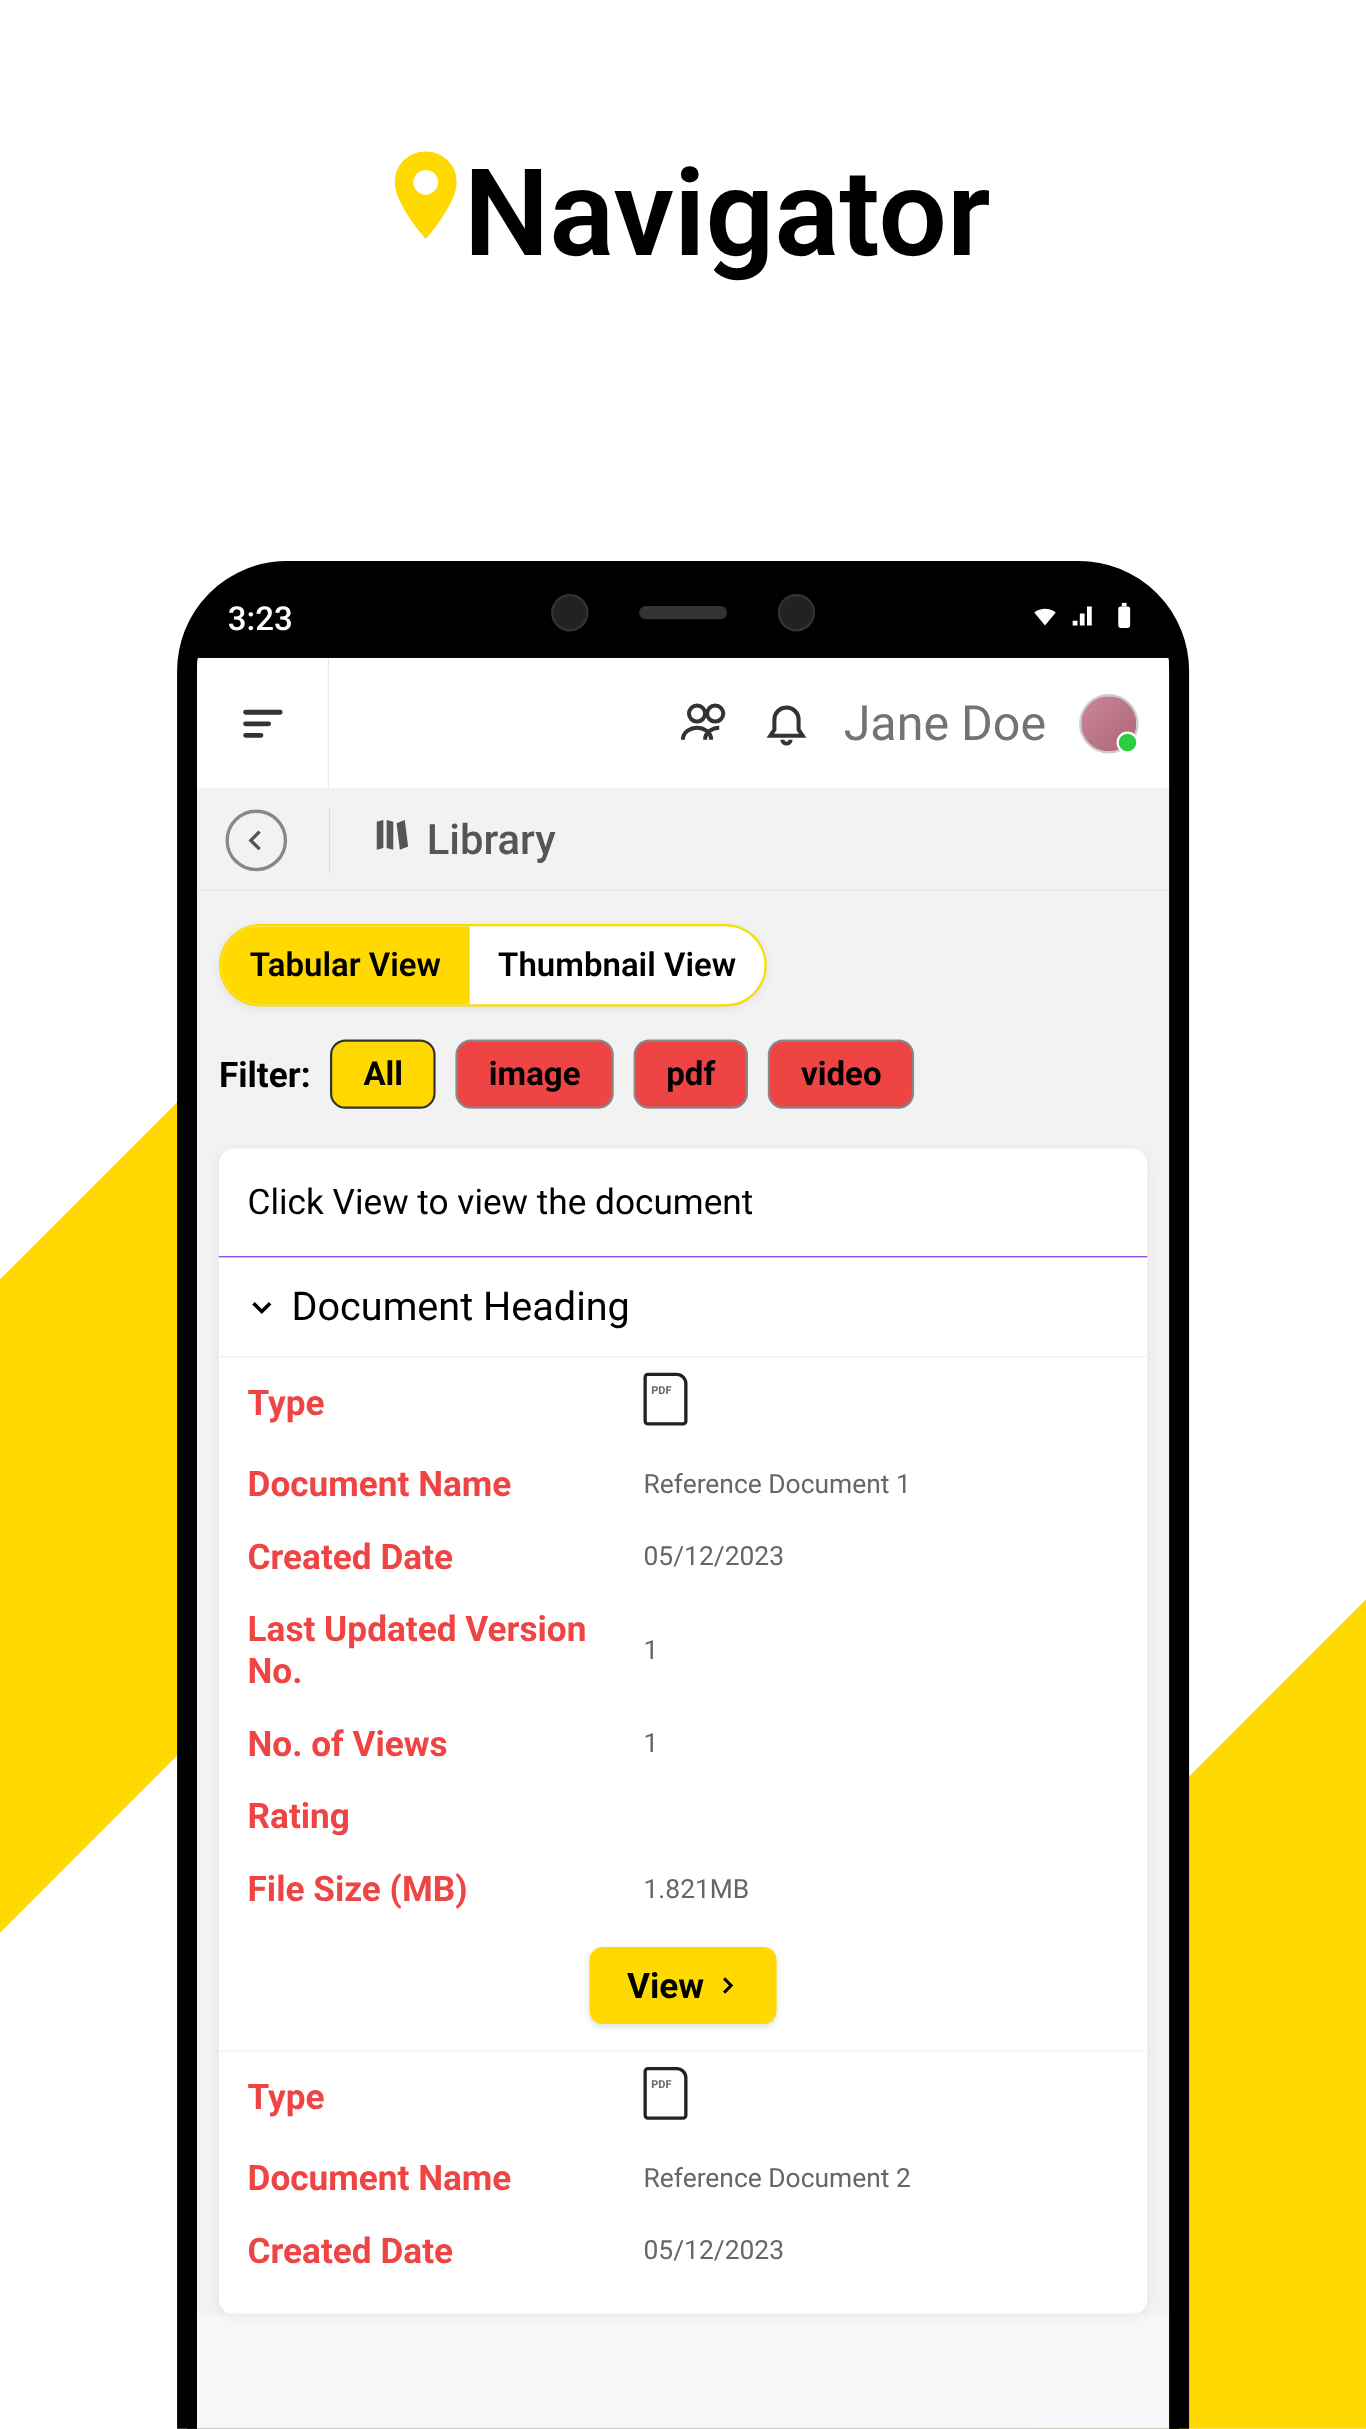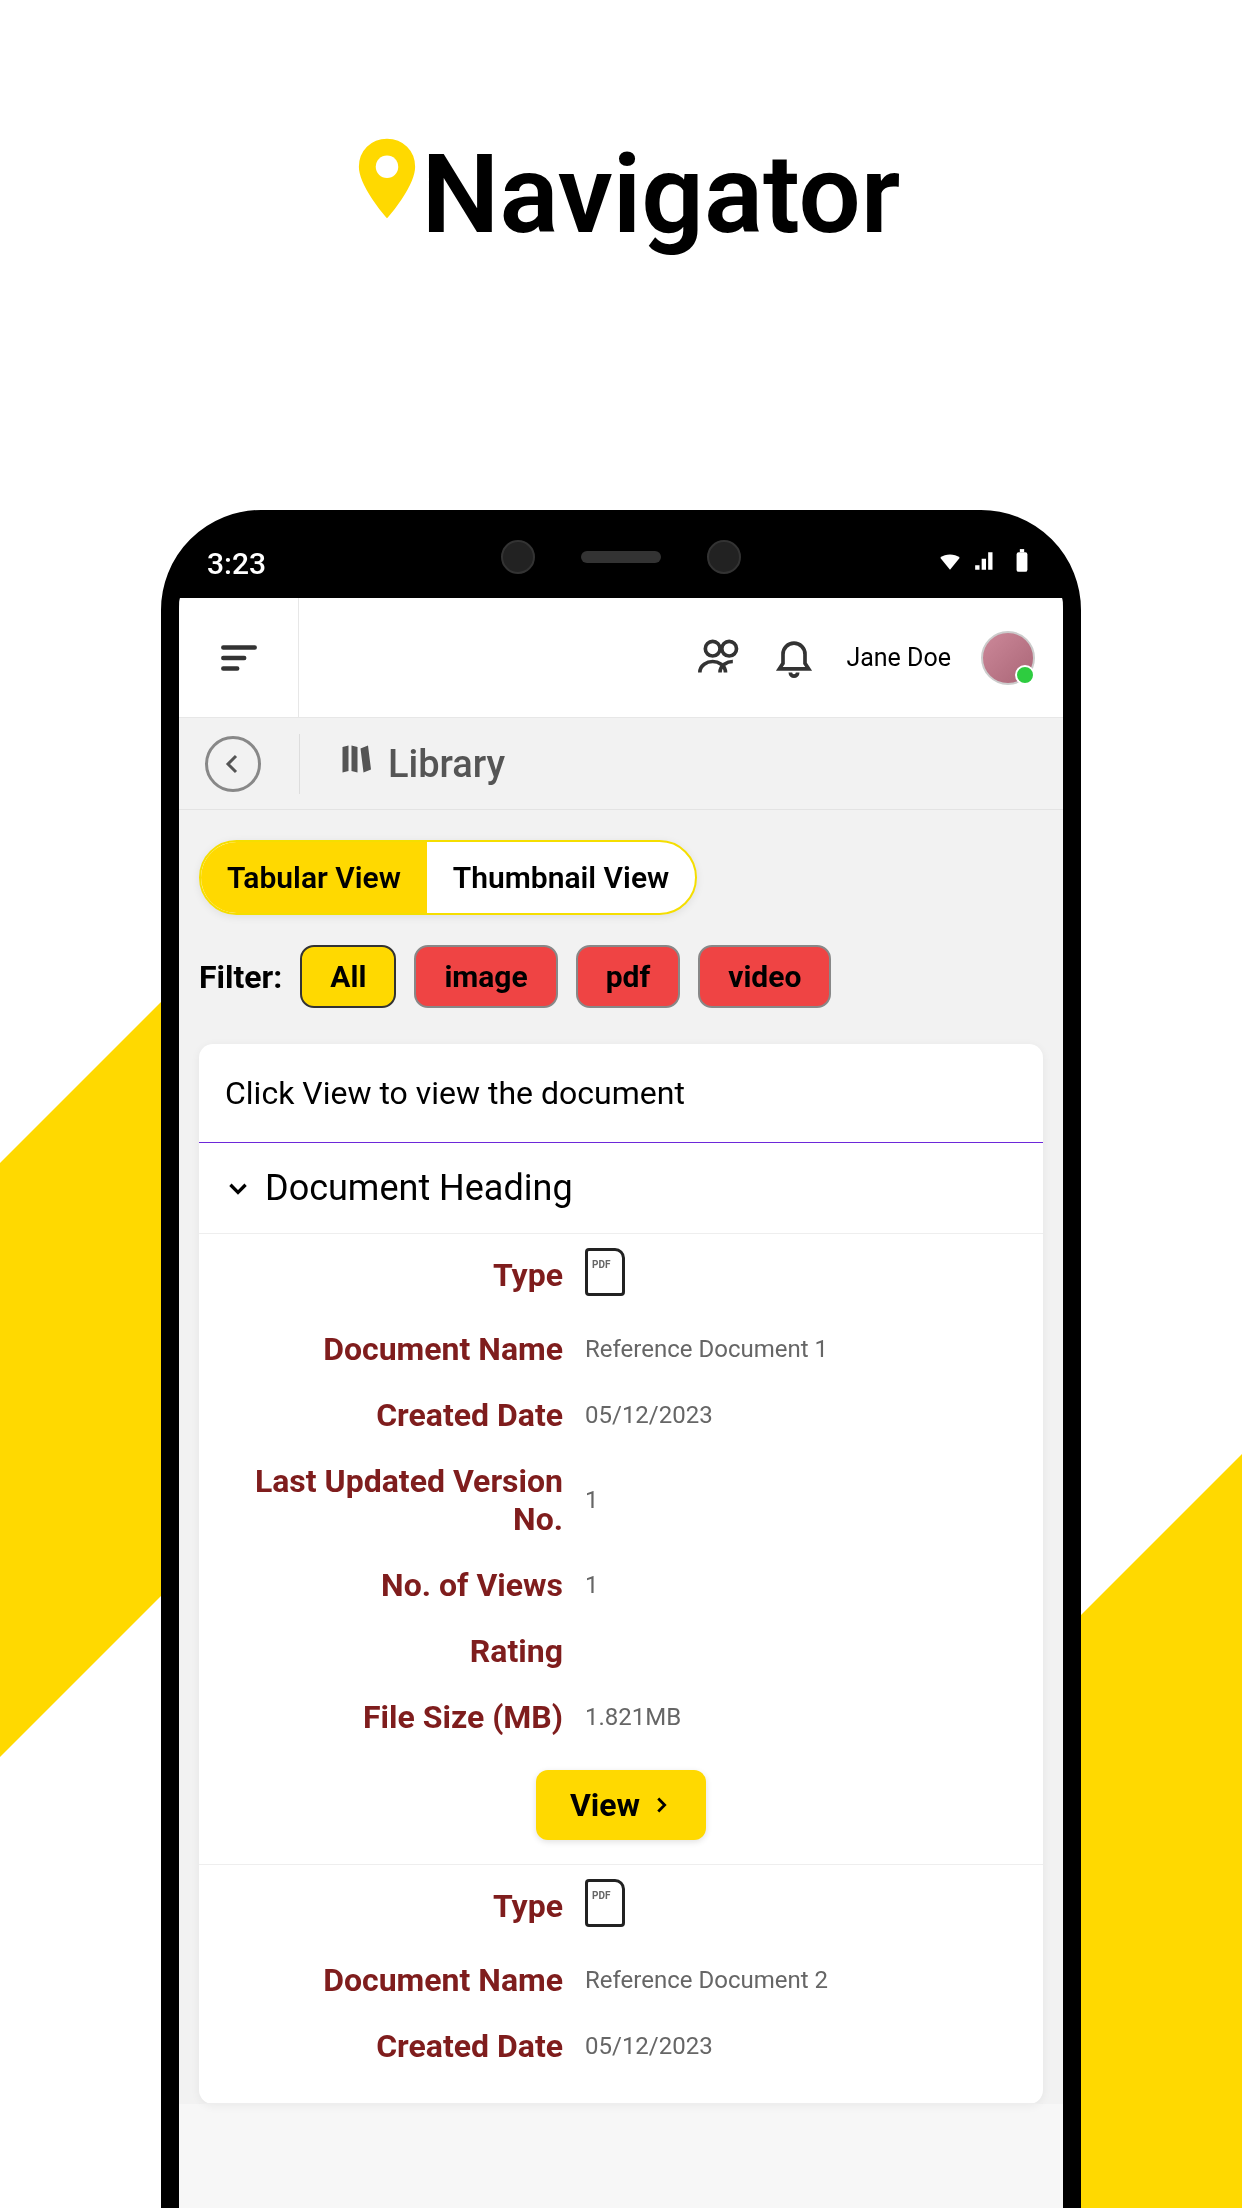--- a/index.html
+++ b/index.html
@@ -27,21 +27,21 @@
 
 
 .screen { background: #f7f7f7; height: calc(100% - 70px); border-radius: 0; overflow: hidden; }
 
 
 .header { background: #fff; height: 120px; display: flex; align-items: center; border-bottom: 1px solid #e7e7e7; }
 .menu-box { width: 120px; height: 100%; border-right: 1px solid #e7e7e7; display: flex; align-items: center; justify-content: center; }
 .menu-box svg { width: 42px; height: 42px; }
 .header-right { flex: 1; display: flex; justify-content: flex-end; align-items: center; gap: 30px; padding-right: 28px; }
 .header-right svg { width: 44px; height: 44px; stroke: #333; fill: none; stroke-width: 2; }
-.user-name { font-size: 25px; color: #000000; }
+.user-name { font-size: 44px; color: #737373; }
 .avatar { width: 54px; height: 54px; border-radius: 50%; background: linear-gradient(135deg,#c89,#a67); position: relative; border: 2px solid #ccc; }
 .avatar::after { content: ''; position: absolute; right: -2px; bottom: -2px; width: 16px; height: 16px; background: #2ecc40; border-radius: 50%; border: 2px solid #fff; }
 
 
 .crumb { background: #f2f2f2; height: 92px; display: flex; align-items: center; gap: 38px; padding: 0 26px; border-bottom: 1px solid #e3e3e3; }
 .back-btn { width: 56px; height: 56px; border: 3px solid #888; border-radius: 50%; display: flex; align-items: center; justify-content: center; }
 .back-btn svg { width: 24px; height: 24px; stroke: #555; fill: none; stroke-width: 3; }
 .crumb-sep { width: 1px; height: 60px; background: #ddd; }
 .crumb-title { font-size: 38px; color: #555; font-weight: 500; display: flex; align-items: center; gap: 14px; }
 .crumb-title svg { width: 36px; height: 36px; fill: #555; }
@@ -59,21 +59,21 @@
 .filter-pill.active { background: #ffd900; border-color: #333; font-weight: 700; }
 
 
 .card { background: #fff; border-radius: 14px; margin-top: 36px; box-shadow: 0 2px 10px rgba(0,0,0,.06); }
 .card-hint { padding: 30px 26px; color: #000000; font-size: 32px; border-bottom: 1px solid #6d28d9; }
 .card-heading { display: flex; align-items: center; gap: 14px; padding: 24px 26px; font-size: 36px; font-weight: 400; border-bottom: 1px solid #eee; cursor: pointer; }
 .card-heading svg { width: 26px; height: 26px; stroke: #000; fill: none; stroke-width: 3; }
 
 .doc-block { border-bottom: 1px solid #eee; padding-bottom: 24px; }
 .kv { display: flex; padding: 14px 26px; align-items: center; }
-.kv .k { width: 360px; text-align: right; font-size: 32px; font-weight: 700; color: #7f1d1d; padding-right: 22px; }
+.kv .k { width: 360px; text-align: left; font-size: 32px; font-weight: 700; color: #ef4444; padding-right: 22px; }
 .kv .v { flex: 1; font-size: 24px; color: #666; }
 .pdf-icon { width: 40px; height: 48px; border: 3px solid #222; border-radius: 4px 10px 4px 4px; position: relative; display: inline-block; }
 .pdf-icon::before { content: 'PDF'; position: absolute; top: 8px; left: 4px; font-size: 10px; font-weight: 700; }
 .view-btn { display: inline-flex; align-items: center; gap: 10px; background: #ffd900; border: none; border-radius: 12px; padding: 16px 34px; font-size: 32px; font-weight: 700; cursor: pointer; margin: 20px auto 0; box-shadow: 0 2px 6px rgba(0,0,0,.12); }
 .view-btn svg { width: 22px; height: 22px; stroke: #000; fill: none; stroke-width: 3; }
 .view-wrap { text-align: center; }
 </style>
 </head>
 <body>
 

